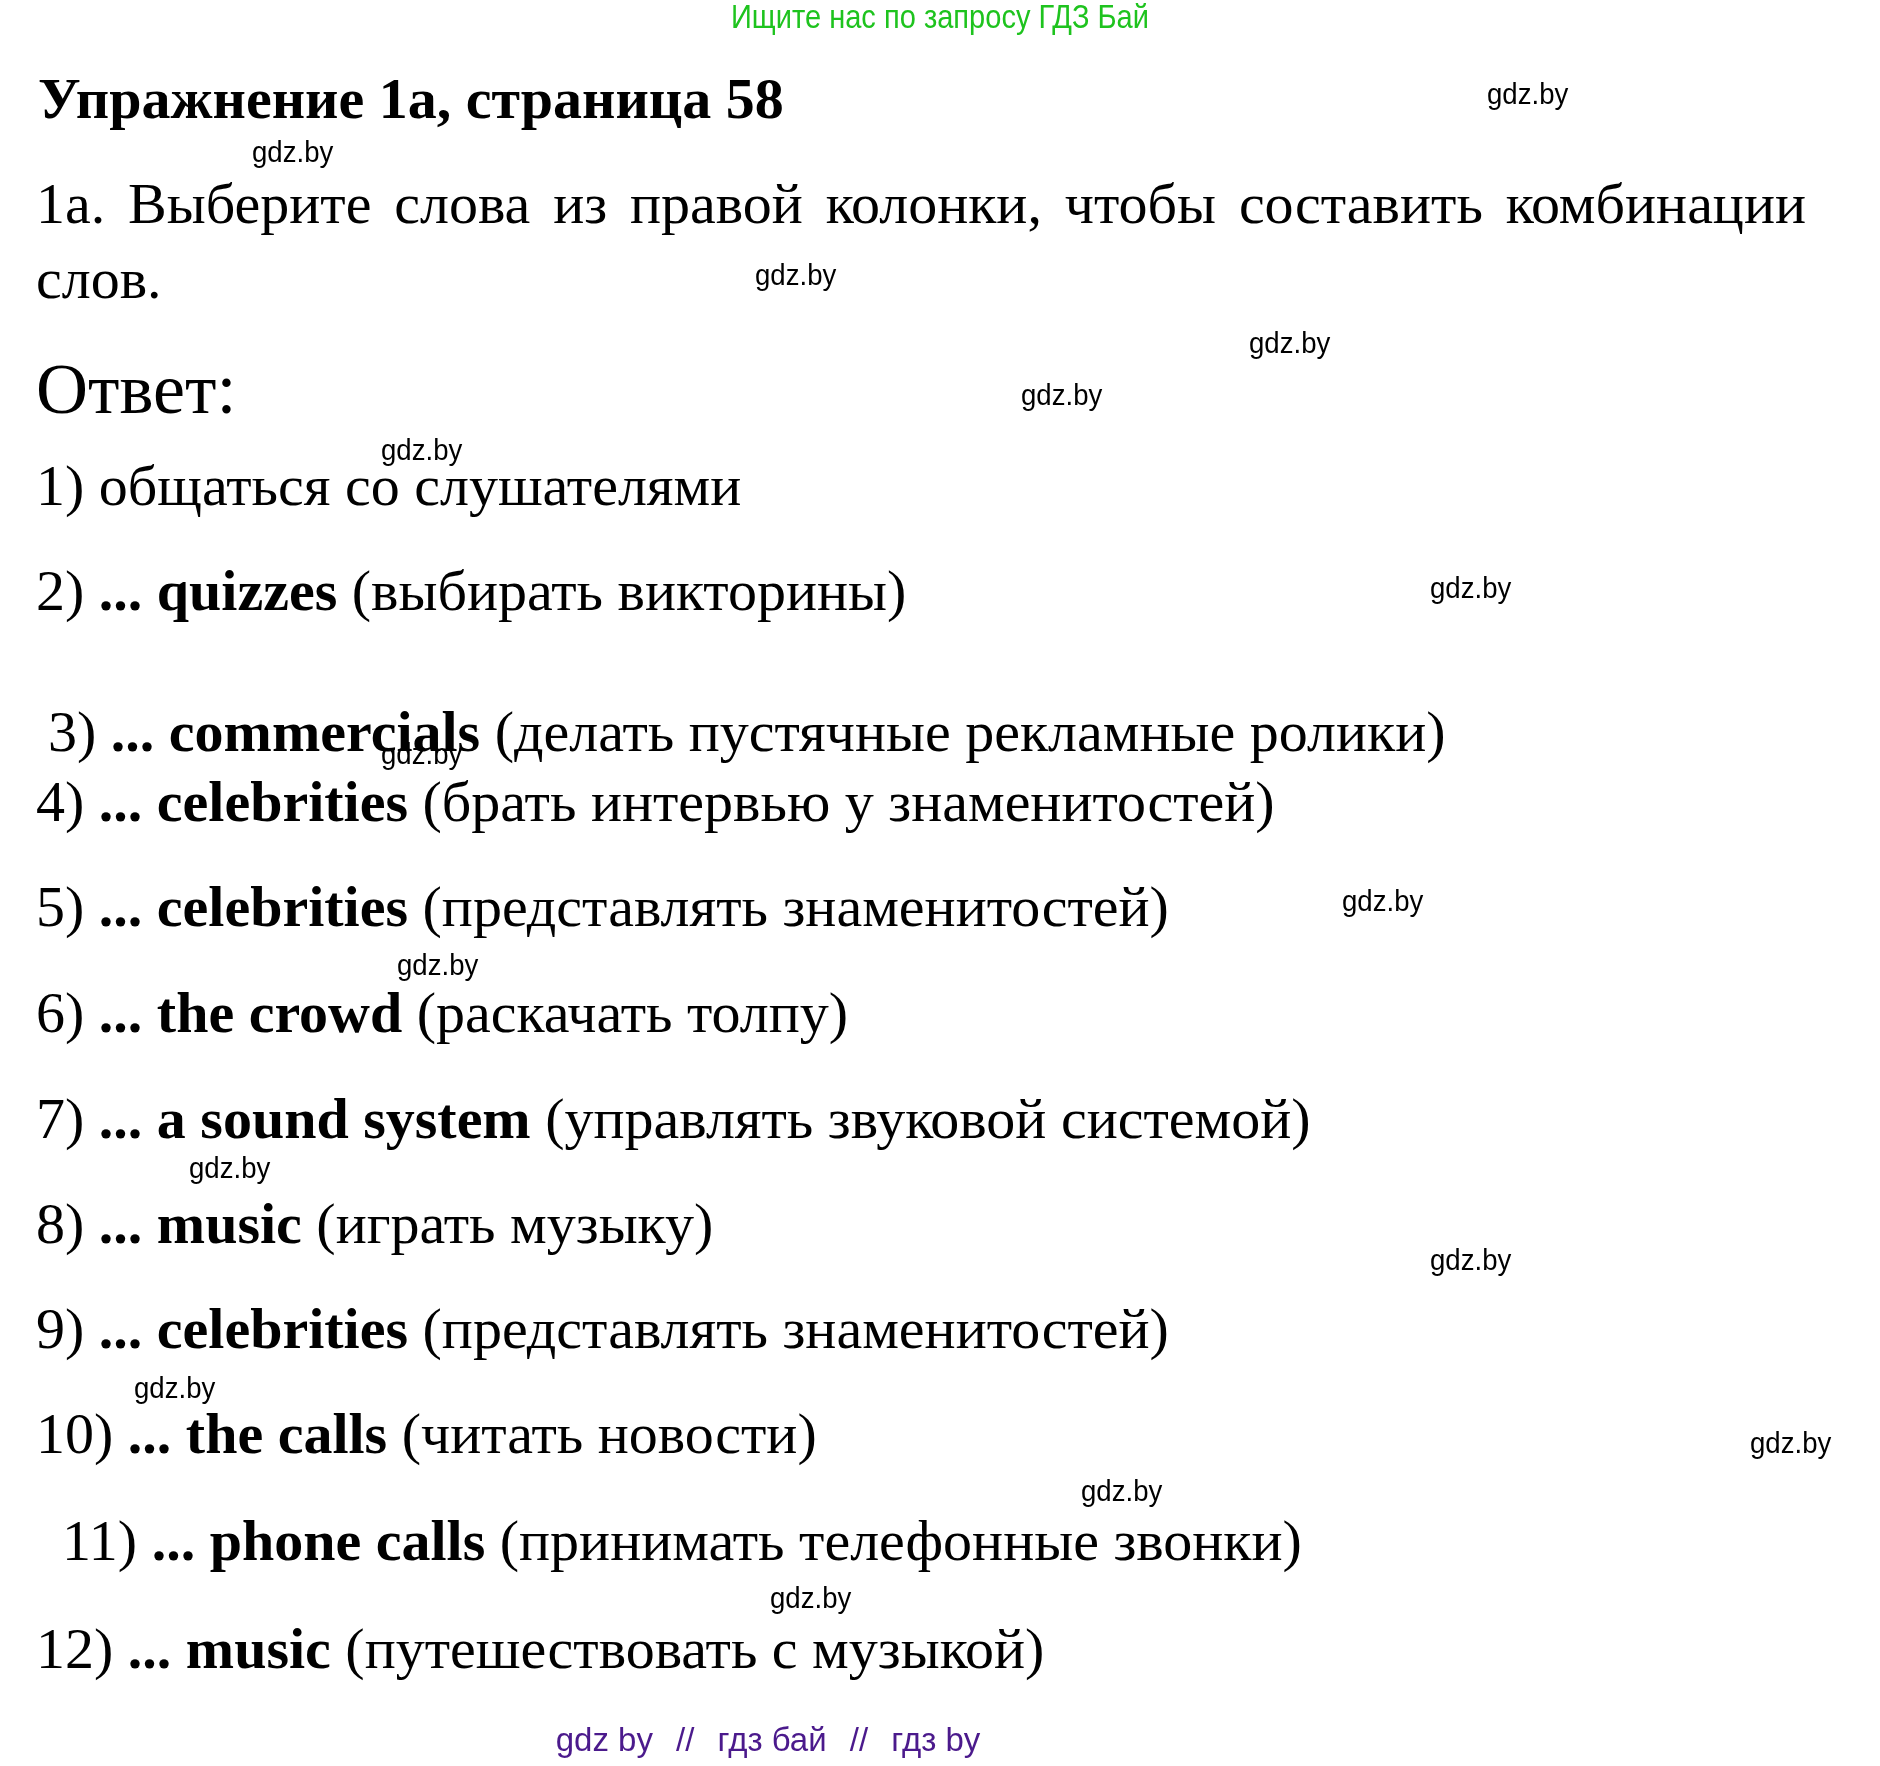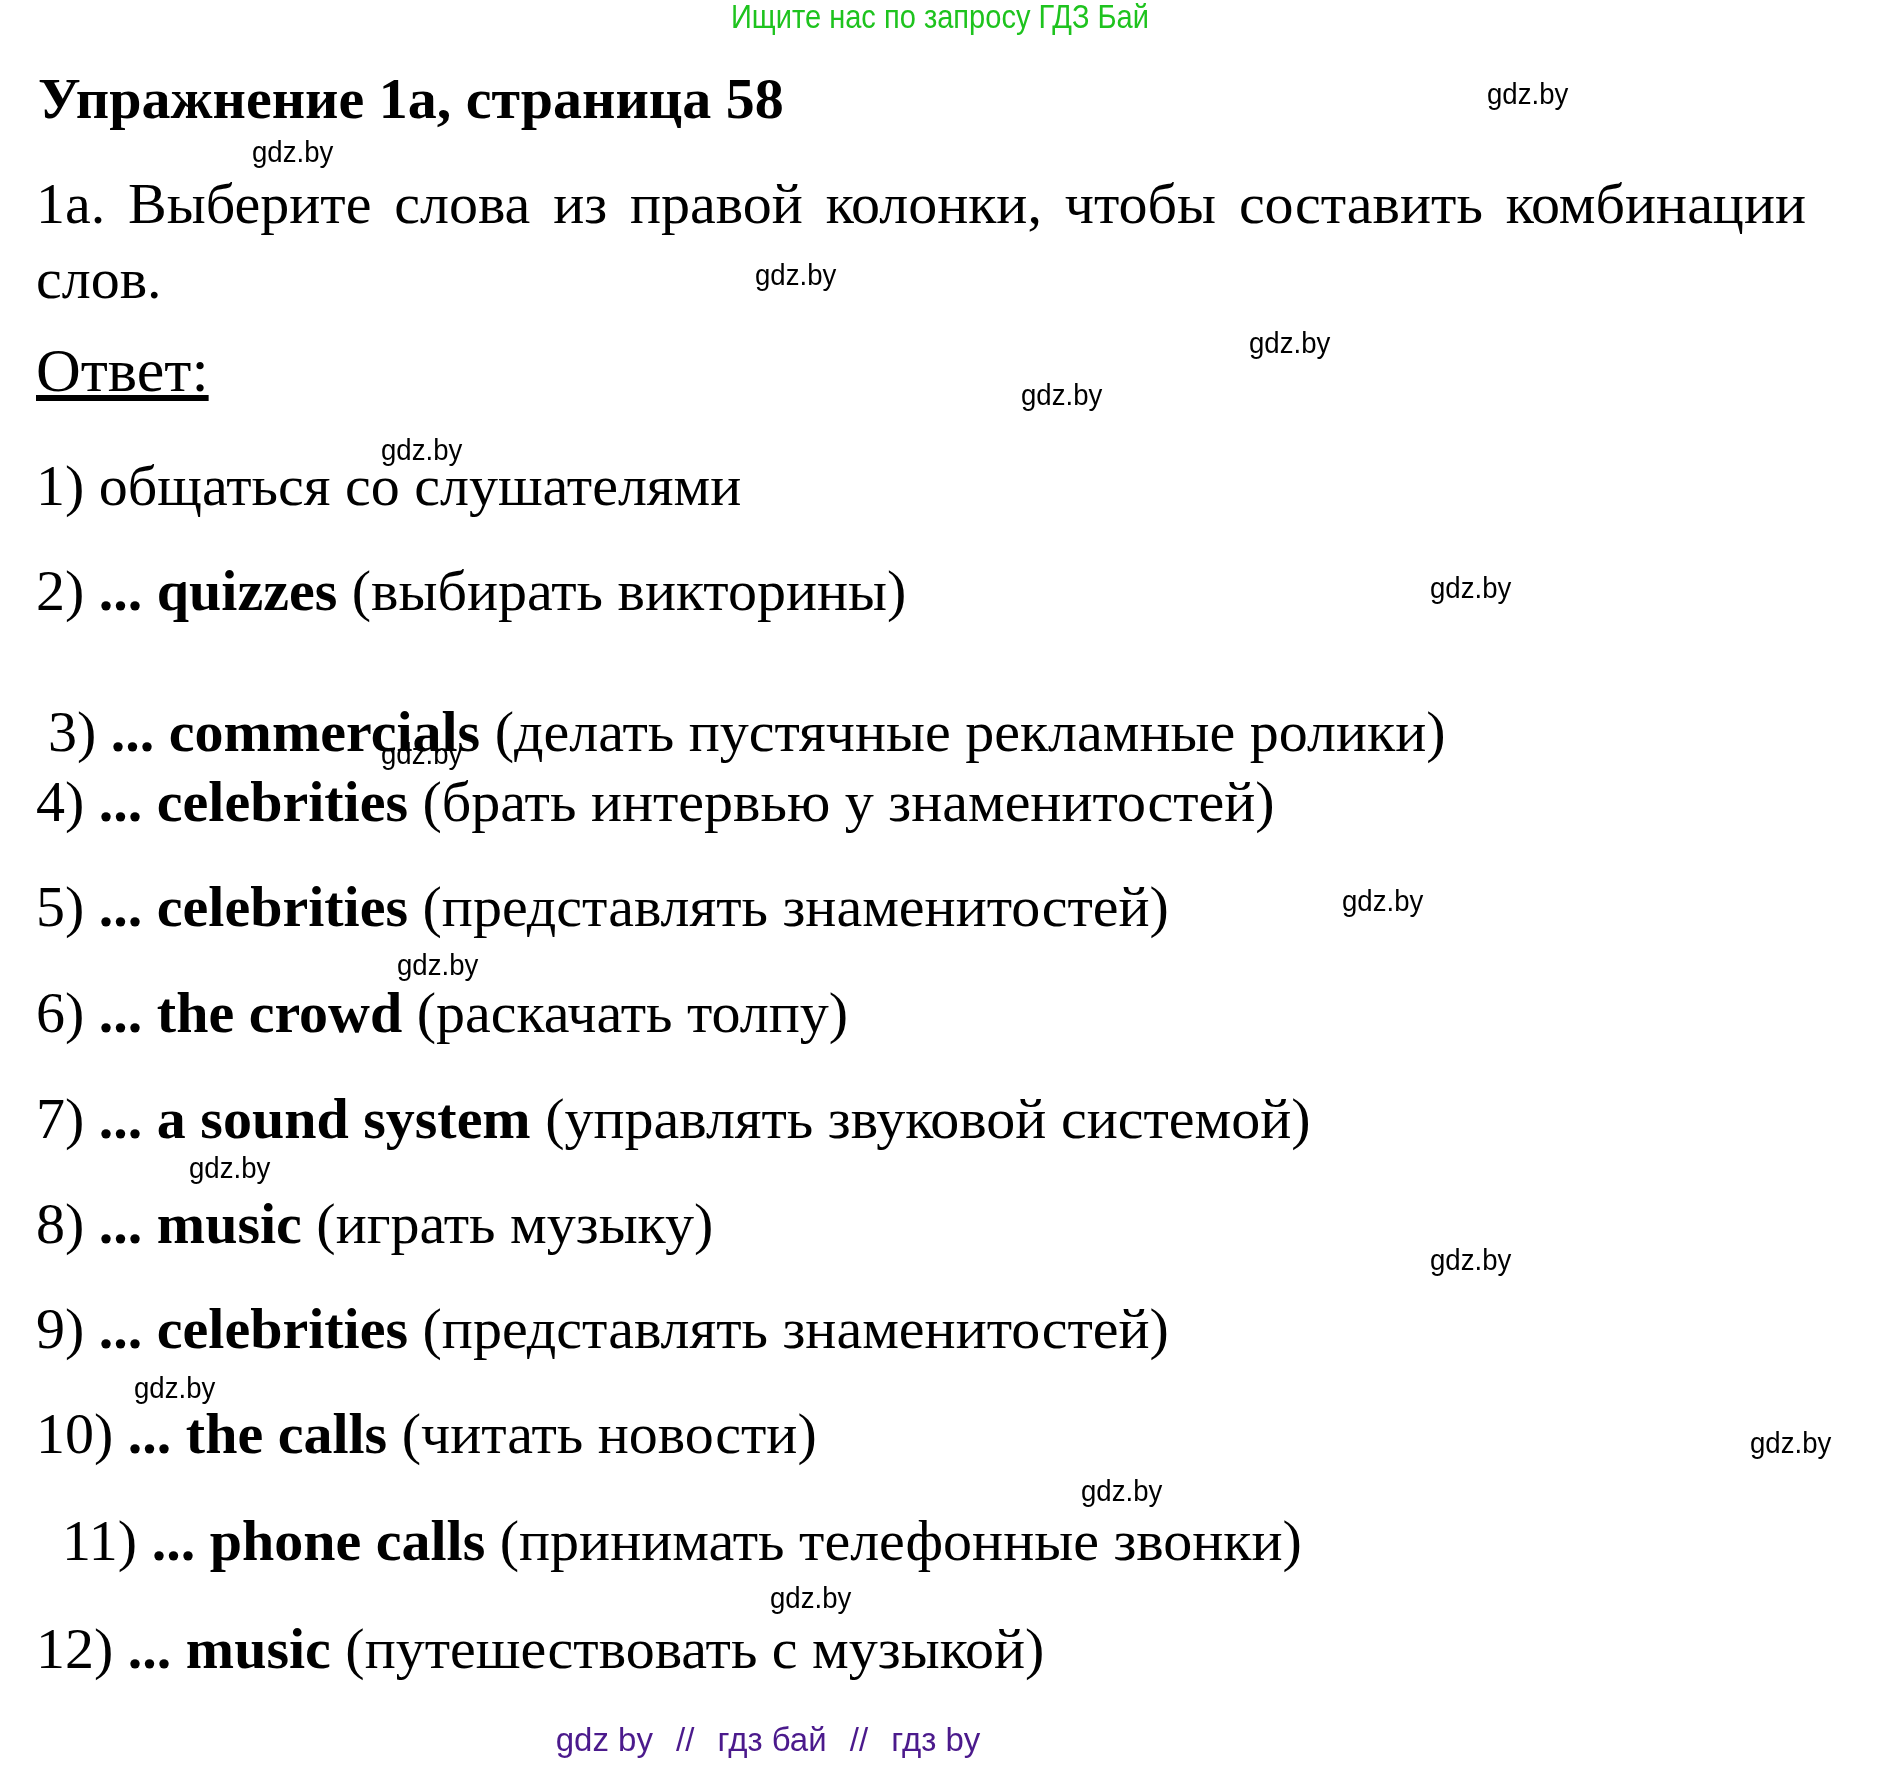--- a/index.html
+++ b/index.html
@@ -46,24 +46,23 @@
       width: 1770px;
       font-size: 58px;
       line-height: 75px;
       text-align: justify;
       text-align-last: left;
       white-space: normal;
     }
 
     .answer-label {
       left: 36px;
-      top: 337px;
-      font-size: 62px;
+      top: 356px;
+      font-size: 72px;
       line-height: 66px;
-      text-decoration: underline;
     }
 
     .item {
       left: 36px;
       font-size: 58px;
       line-height: 66px;
     }
     .item .num { }
     .item .bold { font-weight: bold; }
 

